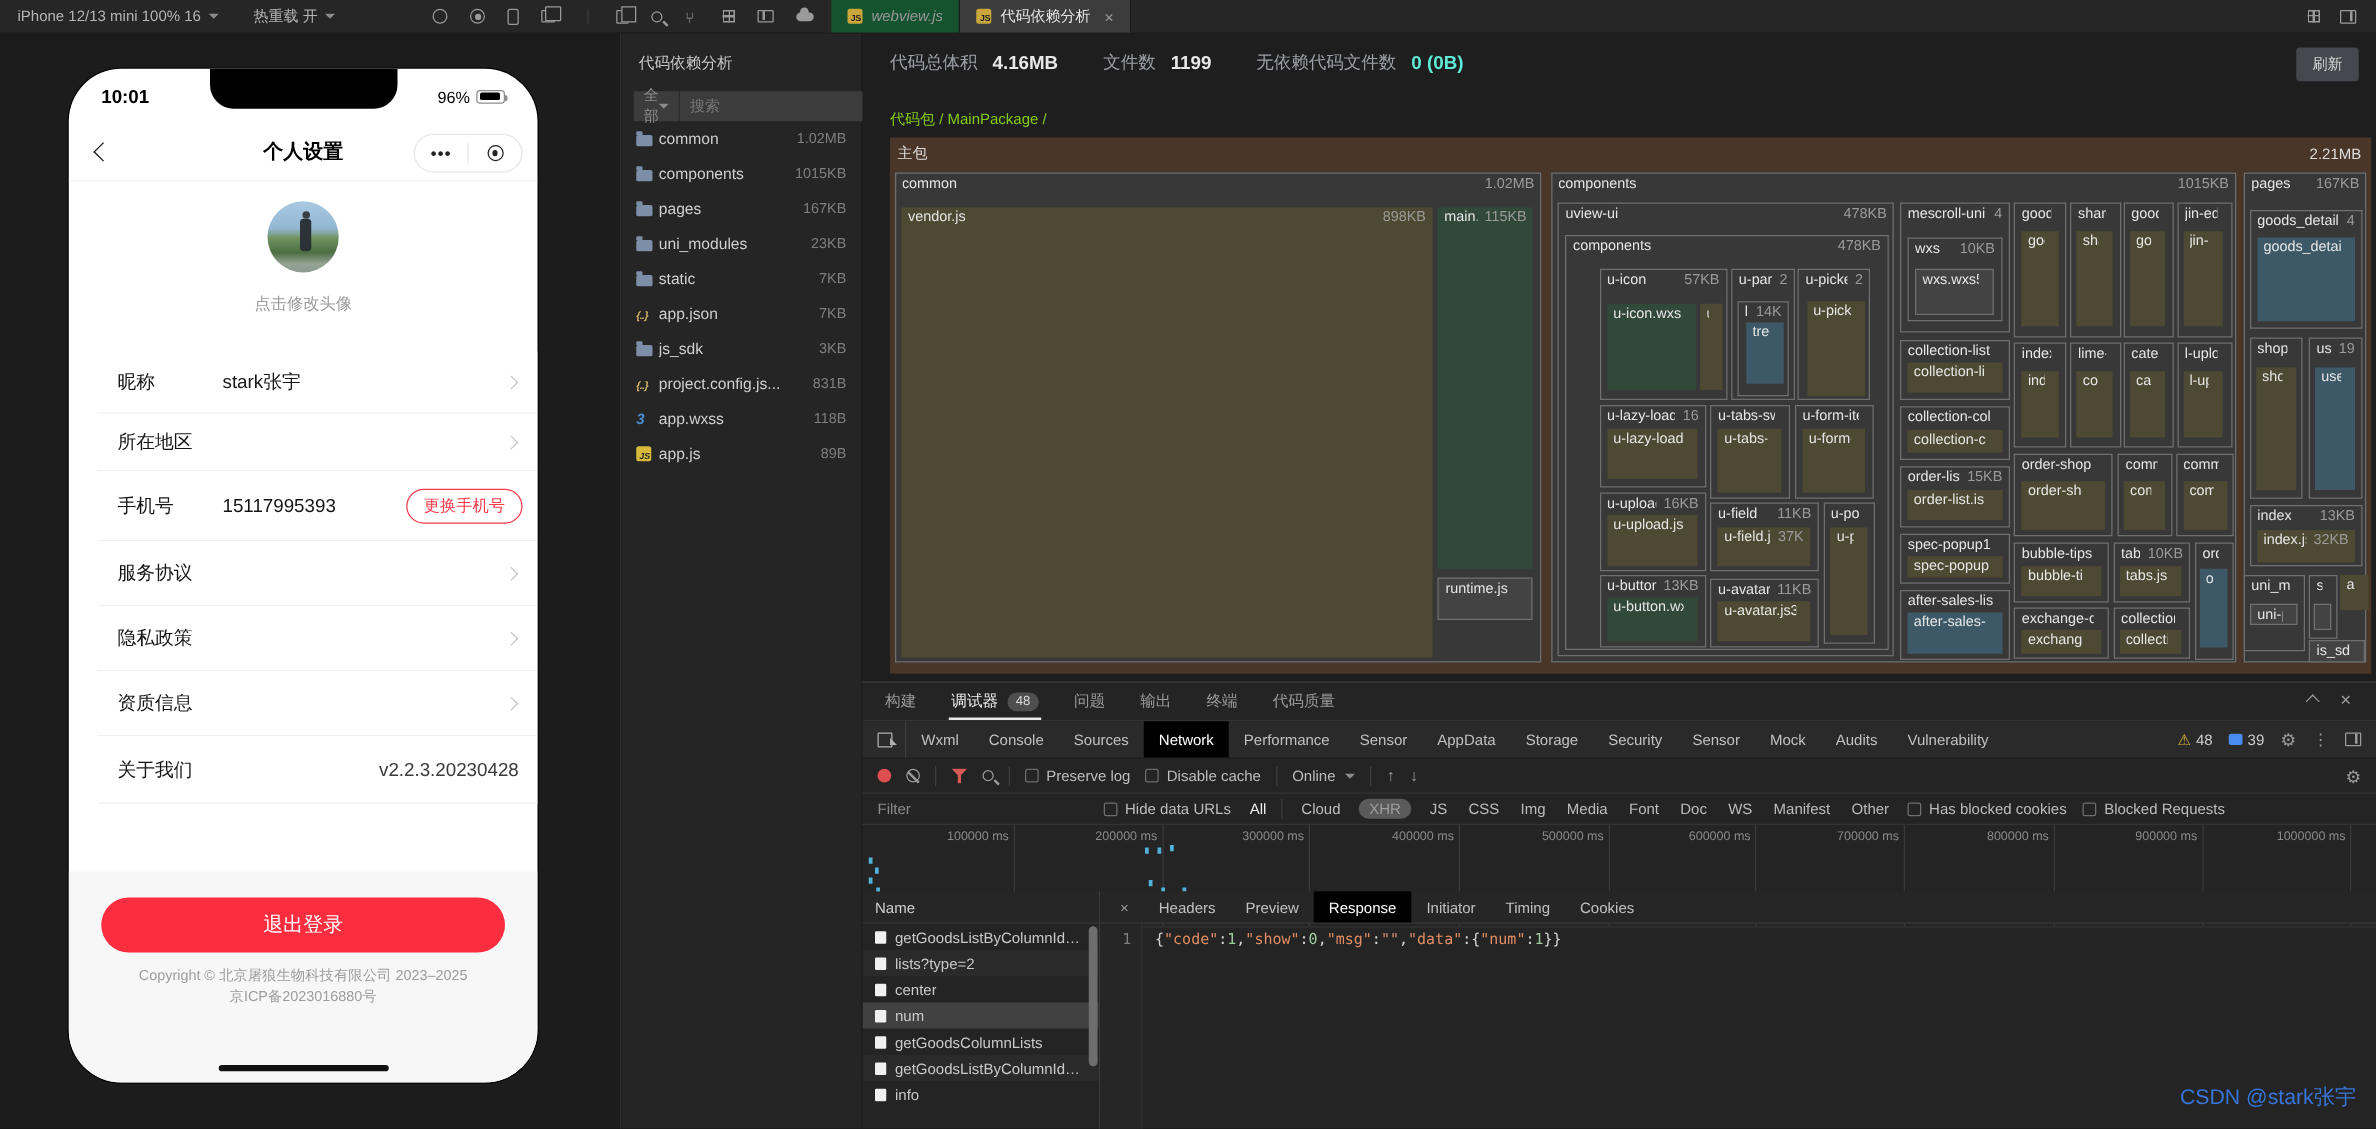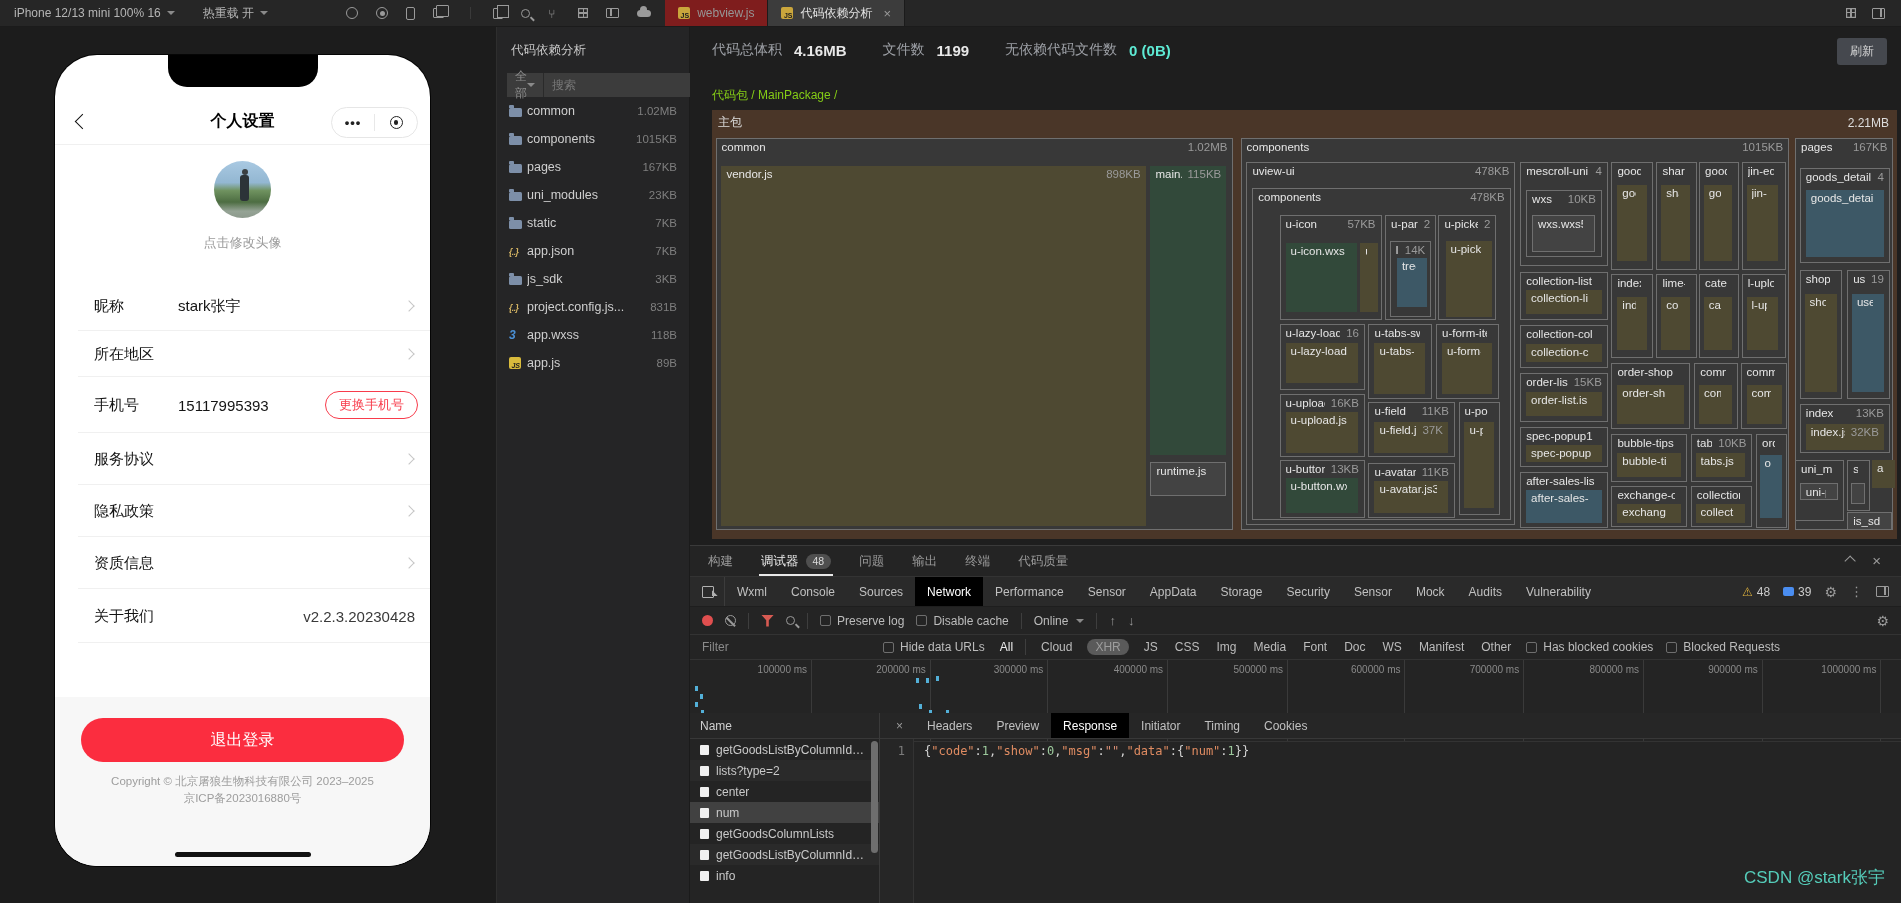--- a/index.html
+++ b/index.html
@@ -16,21 +16,21 @@
   .ic-rec { width:12px; height:12px; border:1.5px solid #9a9a9a; border-radius:50%; } .ic-rec::before { content:""; position:absolute; inset:2.5px; background:#9a9a9a; border-radius:50%; }
   .ic-phone { width:9px; height:13px; border:1.5px solid #9a9a9a; border-radius:2px; }
   .ic-wins { width:11px; height:10px; border:1.5px solid #9a9a9a; border-radius:1px; } .ic-wins::before { content:""; position:absolute; left:2px; top:-4px; width:11px; height:10px; border:1.5px solid #9a9a9a; border-radius:1px; background:#262626; }
   .ic-copy { width:10px; height:11px; border:1.5px solid #9a9a9a; border-radius:1px; } .ic-copy::before { content:""; position:absolute; left:2.5px; top:-4px; width:10px; height:11px; border:1.5px solid #9a9a9a; background:#262626; }
   .ic-search { width:9px; height:9px; border:1.5px solid #9a9a9a; border-radius:50%; } .ic-search::after { content:""; position:absolute; left:8px; top:8px; width:5px; height:1.5px; background:#9a9a9a; transform:rotate(45deg); }
   .ic-branch { width:12px; height:12px; } .ic-branch::before { content:"⑂"; font-size:12px; color:#9a9a9a; line-height:12px; }
   .ic-grid { width:10px; height:10px; box-shadow:0 0 0 1.2px #9a9a9a inset; } .ic-grid::before { content:""; position:absolute; left:4.4px; top:0; width:1.2px; height:10px; background:#9a9a9a; } .ic-grid::after { content:""; position:absolute; top:4.4px; left:0; height:1.2px; width:10px; background:#9a9a9a; }
   .ic-layout { width:13px; height:10px; border:1.5px solid #9a9a9a; border-radius:1px; } .ic-layout::before { content:""; position:absolute; left:3px; top:0; width:1.5px; height:7px; background:#9a9a9a; }
   .ic-cloud { width:14px; height:7px; background:#9a9a9a; border-radius:5px; } .ic-cloud::before { content:""; position:absolute; left:3px; top:-4px; width:7px; height:7px; background:#9a9a9a; border-radius:50%; }
   #editor-tabs { display:flex; margin-left:14px; height:100%; }
-  .etab { display:flex; align-items:center; gap:7px; padding:0 13px; font-size:12px; color:#969696; background:#7f1d1d; border-right:1px solid #1b1b1b; cursor:pointer; }
+  .etab { display:flex; align-items:center; gap:7px; padding:0 13px; font-size:12px; color:#969696; font-style:italic; background:#14532d; border-right:1px solid #1b1b1b; cursor:pointer; }
   .etab.active { background:#3c3c3c; color:#e4e4e4; font-style:normal; }
   .etab .close { font-style:normal; color:#9a9a9a; font-size:13px; margin-left:4px; }
   .jsbadge { width:12px; height:12px; background:#caa63c; border-radius:2px; position:relative; flex:none; }
   .jsbadge::before { content:"JS"; position:absolute; right:1px; bottom:0; font-size:7px; font-weight:bold; color:#1d1d1d; font-style:normal; }
   #topbar-right { margin-left:auto; display:flex; gap:16px; padding-right:16px; }
   .ic-pane { width:13px; height:11px; border:1.5px solid #9a9a9a; border-radius:1px; } .ic-pane::before { content:""; position:absolute; right:2.5px; top:0; width:1.5px; height:8px; background:#9a9a9a; }
 
   
   #simulator { position:absolute; left:0; top:27px; width:497px; height:876px; background:#1c1c1c; border-right:1px solid #2e2e2e; }
   #phone { position:absolute; left:55px; top:28px; width:375px; height:811px; background:#fff; border-radius:42px; box-shadow:0 0 0 1px #050505; overflow:hidden; }
@@ -167,21 +167,21 @@
   #name-scroll { position:absolute; right:1px; top:28px; width:7px; height:112px; background:#6e6e6e; border-radius:4px; }
   #detail-pane { flex:1; display:flex; flex-direction:column; }
   #detail-tabs { height:26px; display:flex; align-items:center; border-bottom:1px solid #383838; background:#262626; }
   #detail-tabs .x { color:#9a9a9a; padding:0 12px 0 16px; cursor:pointer; }
   .rtab { padding:0 12px; height:100%; display:flex; align-items:center; color:#c0c0c0; cursor:pointer; }
   .rtab.active { background:#000; color:#fff; }
   #resp-body { flex:1; display:flex; font-family:"DejaVu Sans Mono", monospace; font-size:12px; }
   #gutter { width:34px; text-align:right; padding:5px 8px 0 0; color:#7c7c7c; border-right:1px solid #333; background:#262626; }
   #code-line { padding:5px 0 0 10px; color:#d4d4d4; white-space:pre; }
   .j-key { color:#e08c62; } .j-num { color:#9cc99c; } .j-str { color:#d88e73; }
-  #watermark { position:absolute; right:16px; top:866px; font-size:17px; color:#5eead4; opacity:.85; }
+  #watermark { position:absolute; right:16px; top:866px; font-size:17px; color:#3b82f6; opacity:.85; }
 </style>
 </head>
 <body>
 
 <div id="topbar">
   <div class="tb-item">
     <span>iPhone 12/13 mini 100% 16</span>
       <i class="tri-down"></i>
   </div>
   <div class="tb-item">
@@ -217,20 +217,27 @@
       </div>
     </div>
   <div id="topbar-right">
     <span class="ico ic-grid"></span>
     <span class="ico ic-pane"></span>
   </div>
 </div>
 
 <div id="simulator">
   <div id="phone">
+    <div id="statusbar">
+      <span class="sb-time">10:01</span>
+      <span class="sb-batt">
+        <span>96%</span>
+        <span class="batt"></span>
+      </span>
+    </div>
     <div id="notch"></div>
     <div id="navbar">
       <i class="back-chev"></i>
       <div class="nav-title">个人设置</div>
       <div class="capsule">
         <span class="cap-dots">•••</span>
         <span class="cap-div"></span>
         <span class="cap-target">
             <i></i>
           </span>

